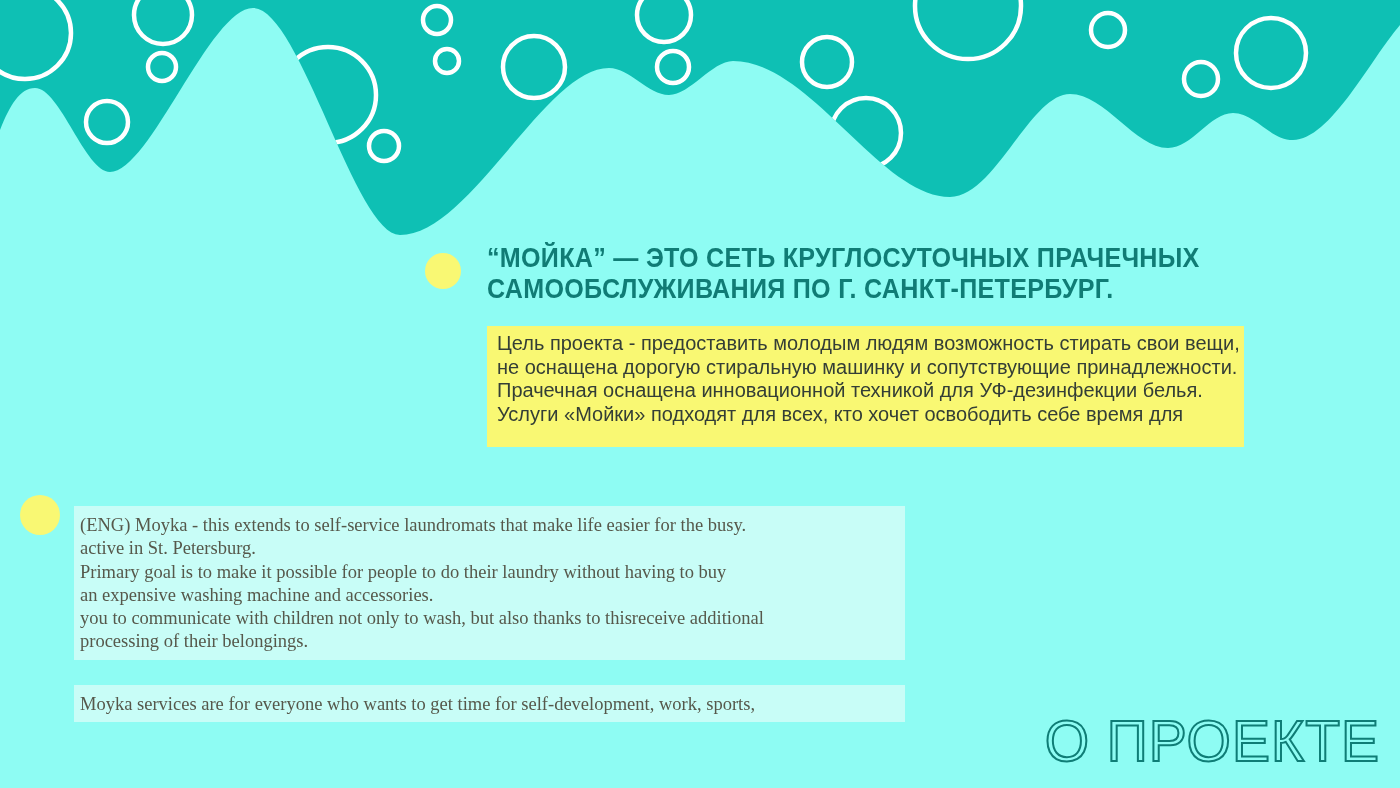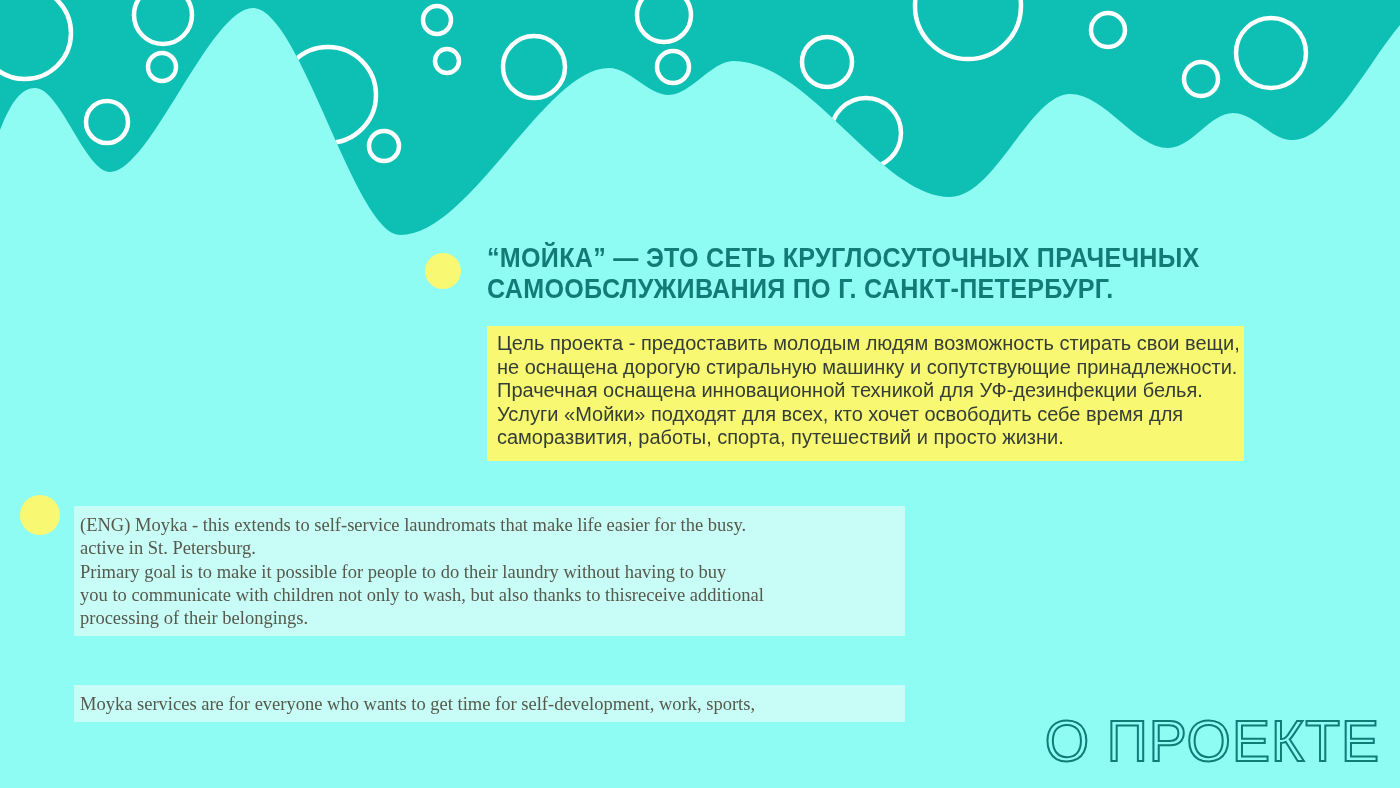--- a/index.html
+++ b/index.html
@@ -15,21 +15,21 @@
   .bullet.b1{left:425px;top:253px;width:36px;height:36px;}
   .bullet.b2{left:20px;top:495px;width:40px;height:40px;}
   .heading{
     position:absolute;left:487px;top:243px;width:860px;
     color:#107c75;font-weight:bold;font-size:27px;line-height:31px;
     letter-spacing:0.3px;
     transform:scaleX(0.93);transform-origin:left top;
   }
   .ru-block{
     position:absolute;left:487px;top:326px;width:737px;
-    background:#f9f873;padding:6px 10px 11px 10px;
+    background:#f9f873;padding:6px 10px 21px 10px;
     color:#343e36;font-size:20px;line-height:23.6px;
   }
   .en-block{
     position:absolute;left:74px;width:825px;
     background:#c8fdf7;color:#56584b;
     font-size:18.5px;line-height:23.3px;
     padding:8px 0 6px 6px;
     font-family:Liberation Serif, serif;
   }
   .en-block.first{top:506px;}
@@ -106,27 +106,27 @@
 <div class="heading">
   <div class="tl">“МОЙКА” — ЭТО СЕТЬ КРУГЛОСУТОЧНЫХ ПРАЧЕЧНЫХ</div>
   <div class="tl">САМООБСЛУЖИВАНИЯ ПО Г. САНКТ-ПЕТЕРБУРГ.</div>
 </div>
 
 <div class="ru-block">
   <div class="tl">Цель проекта - предоставить молодым людям возможность стирать свои вещи,</div>
   <div class="tl">не оснащена дорогую стиральную машинку и сопутствующие принадлежности.</div>
   <div class="tl">Прачечная оснащена инновационной техникой для УФ-дезинфекции белья.</div>
   <div class="tl">Услуги «Мойки» подходят для всех, кто хочет освободить себе время для</div>
-  <div class="tl">саморазвития, работы, спорта, путешествий и просто жизни.</div>
 </div>
 
 <div class="en-block first">
   <div class="tl">(ENG) Moyka - this extends to self-service laundromats that make life easier for the busy.</div>
   <div class="tl">active in St. Petersburg.</div>
   <div class="tl">Primary goal is to make it possible for people to do their laundry without having to buy</div>
+  <div class="tl">an expensive washing machine and accessories.</div>
   <div class="tl">you to communicate with children not only to wash, but also thanks to thisreceive additional</div>
   <div class="tl">processing of their belongings.</div>
 </div>
 
 <div class="en-block second">
   <div class="tl">Moyka services are for everyone who wants to get time for self-development, work, sports,</div>
 </div>
 
 <div class="outline-title">О ПРОЕКТЕ</div>
 

